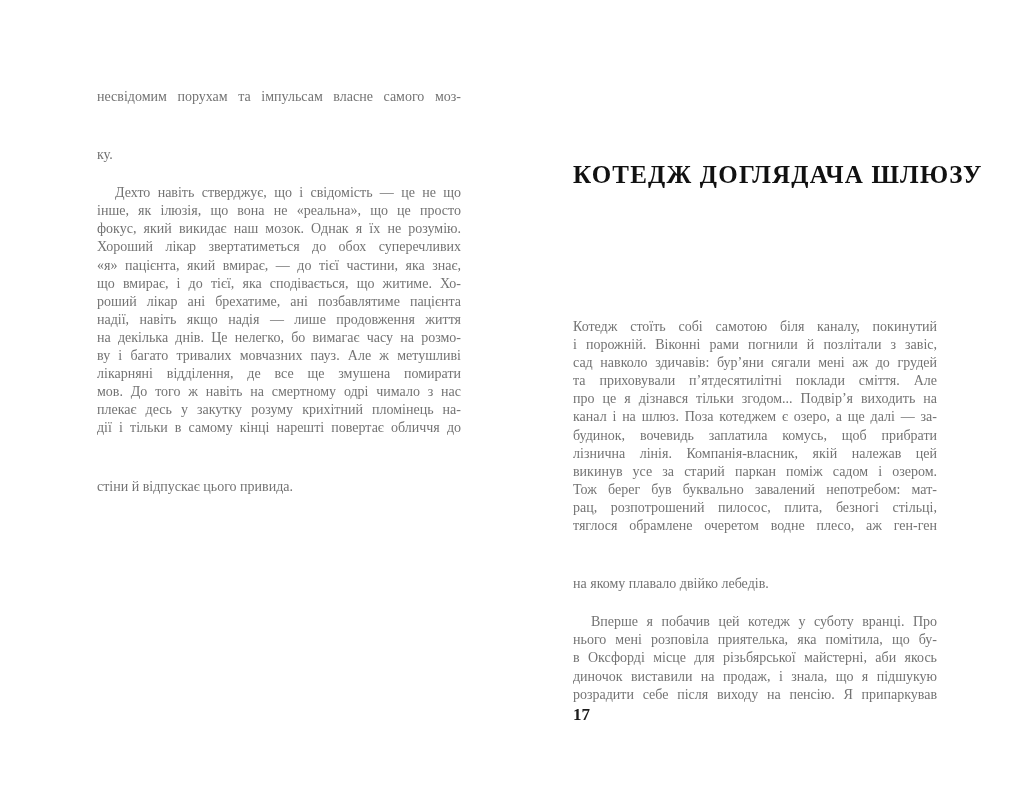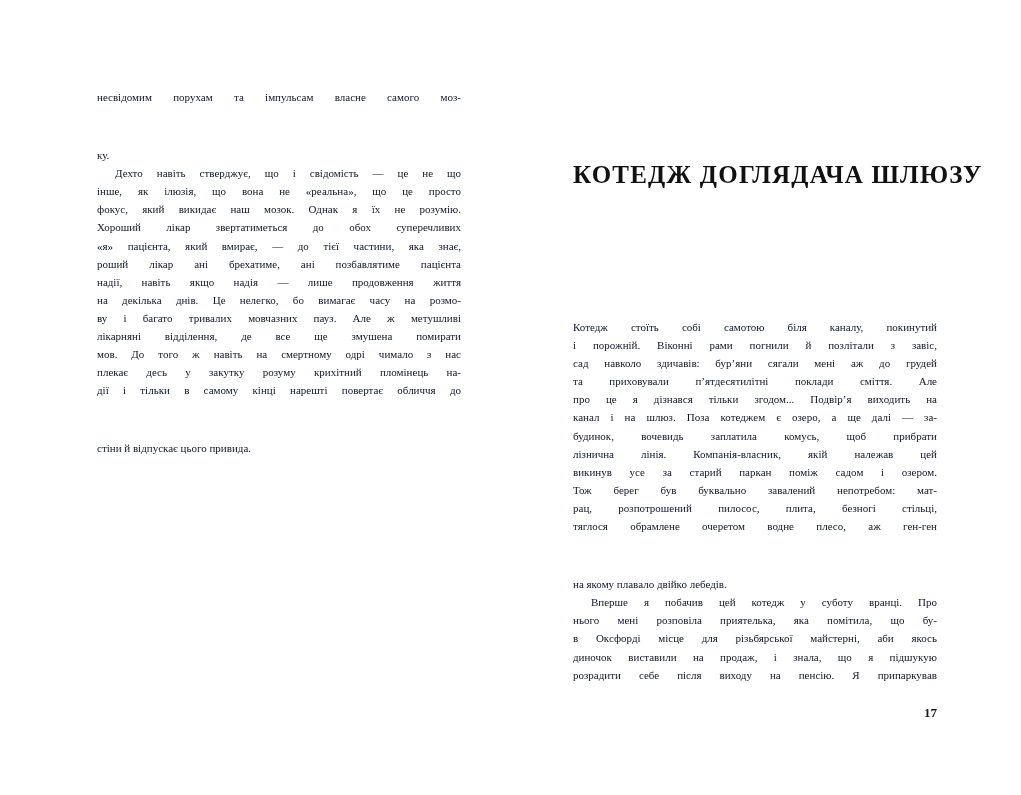--- a/index.html
+++ b/index.html
@@ -12,34 +12,35 @@
     width: 1021px;
     height: 795px;
     background: #ffffff;
     overflow: hidden;
     font-family: "Liberation Serif", "DejaVu Serif", serif;
     color: #1c1c1c;
   }
   .textblock {
     position: absolute;
     width: 364px;
-    font-size: 11px;
+    font-size: 14px;
     line-height: 18.1px;
-    color: #0f172a;
+    color: #737373;
   }
   .textblock .line {
     text-align: justify;
     text-align-last: justify;
   }
   .textblock .line.flush {
     text-align-last: left;
     margin-top: 40px;
   }
   .textblock .line.indent {
     text-indent: 18px;
+    margin-top: 20px;
   }
   .left-block {
     left: 97px;
     top: 88px;
   }
   .right-block {
     left: 573px;
     top: 318px;
   }
   .chapter-title {
@@ -51,39 +52,40 @@
     font-weight: bold;
     letter-spacing: 1.2px;
     color: #111111;
     white-space: nowrap;
   }
   .page-number {
     position: absolute;
     left: 573px;
     top: 705px;
     width: 364px;
-    text-align: right;
-    font-size: 13px;
+    text-align: left;
+    font-size: 17px;
     font-weight: bold;
     color: #1c1c1c;
   }
 </style>
 </head>
 <body>
 
 <div class="spread">
 
   <div class="textblock left-block" id="left-page-text">
       <div class="line">несвідомим порухам та імпульсам власне самого моз-</div>
       <div class="line flush">ку.</div>
       <div class="line indent">Дехто навіть стверджує, що і свідомість — це не що</div>
       <div class="line">інше, як ілюзія, що вона не «реальна», що це просто</div>
       <div class="line">фокус, який викидає наш мозок. Однак я їх не розумію.</div>
       <div class="line">Хороший лікар звертатиметься до обох суперечливих</div>
       <div class="line">«я» пацієнта, який вмирає, — до тієї частини, яка знає,</div>
+      <div class="line">що вмирає, і до тієї, яка сподівається, що житиме. Хо-</div>
       <div class="line">роший лікар ані брехатиме, ані позбавлятиме пацієнта</div>
       <div class="line">надії, навіть якщо надія — лише продовження життя</div>
       <div class="line">на декілька днів. Це нелегко, бо вимагає часу на розмо-</div>
       <div class="line">ву і багато тривалих мовчазних пауз. Але ж метушливі</div>
       <div class="line">лікарняні відділення, де все ще змушена помирати</div>
       <div class="line">мов. До того ж навіть на смертному одрі чимало з нас</div>
       <div class="line">плекає десь у закутку розуму крихітний пломінець на-</div>
       <div class="line">дії і тільки в самому кінці нарешті повертає обличчя до</div>
       <div class="line flush">стіни й відпускає цього привида.</div>
     </div>

